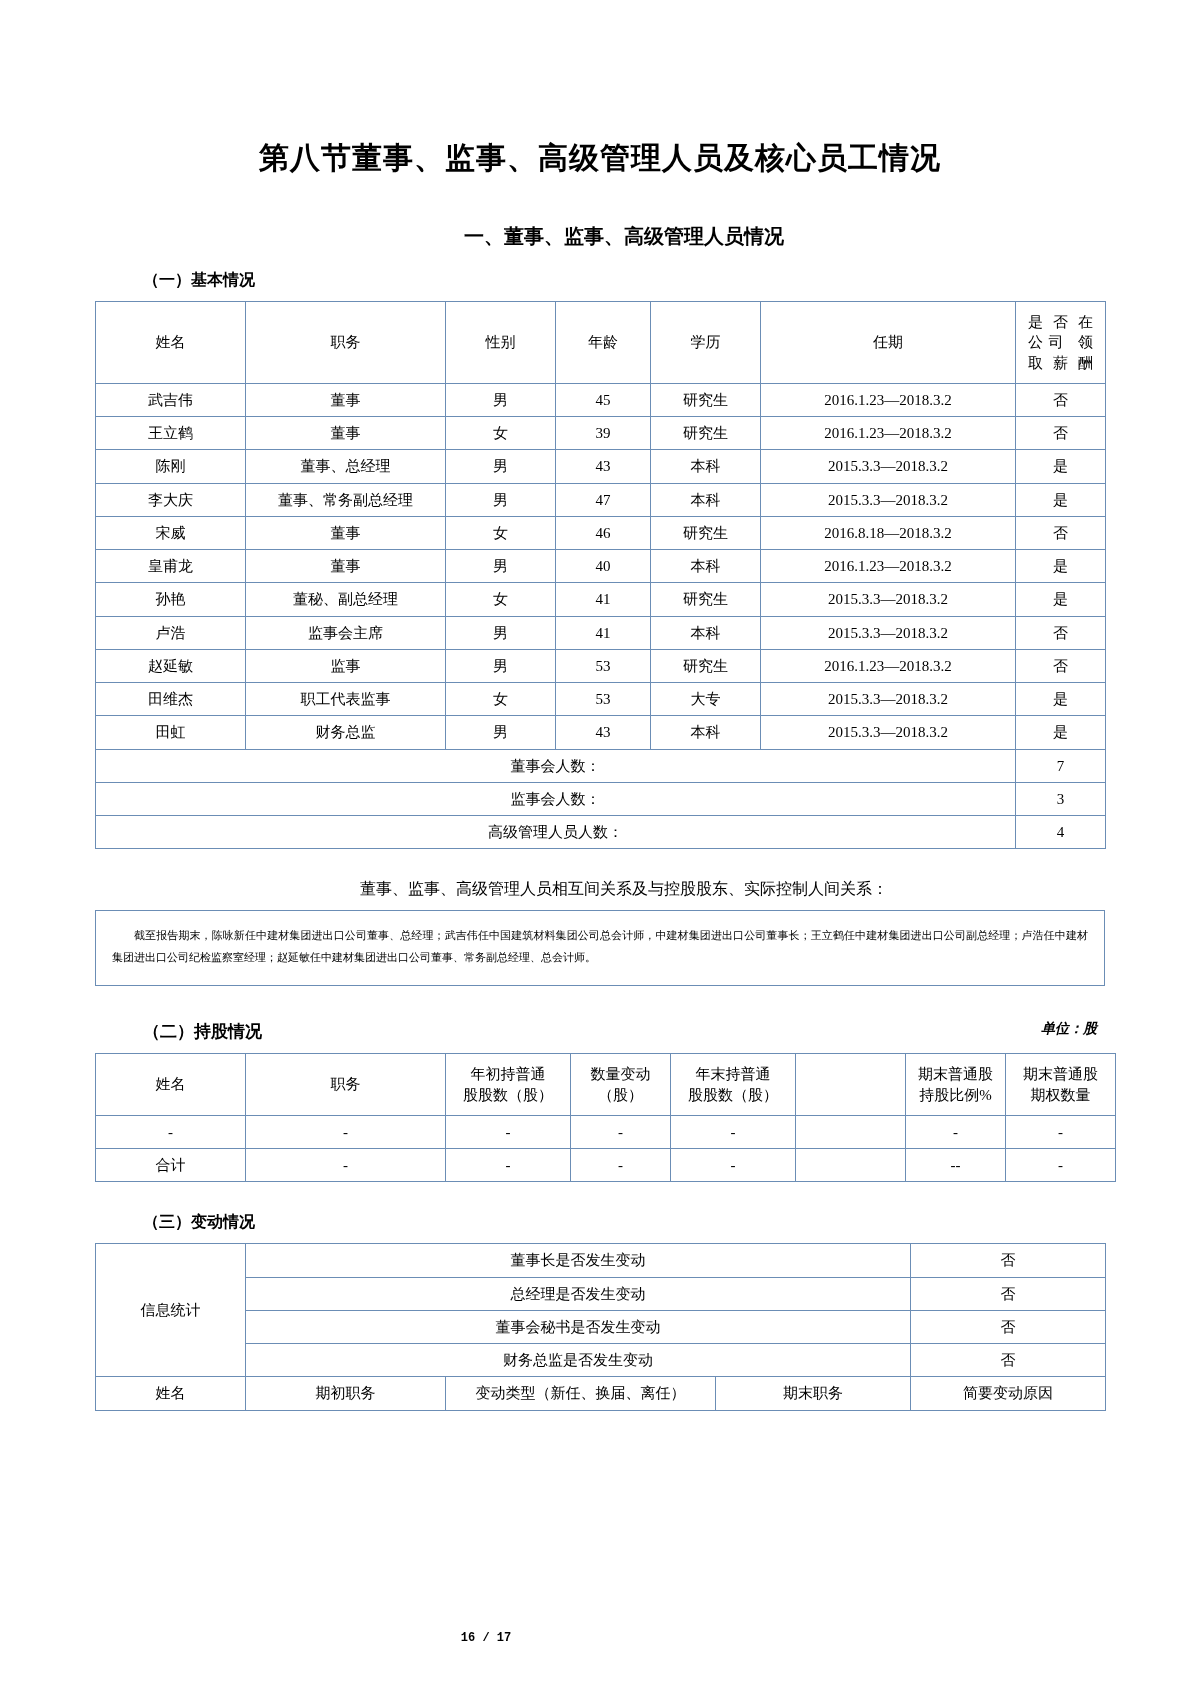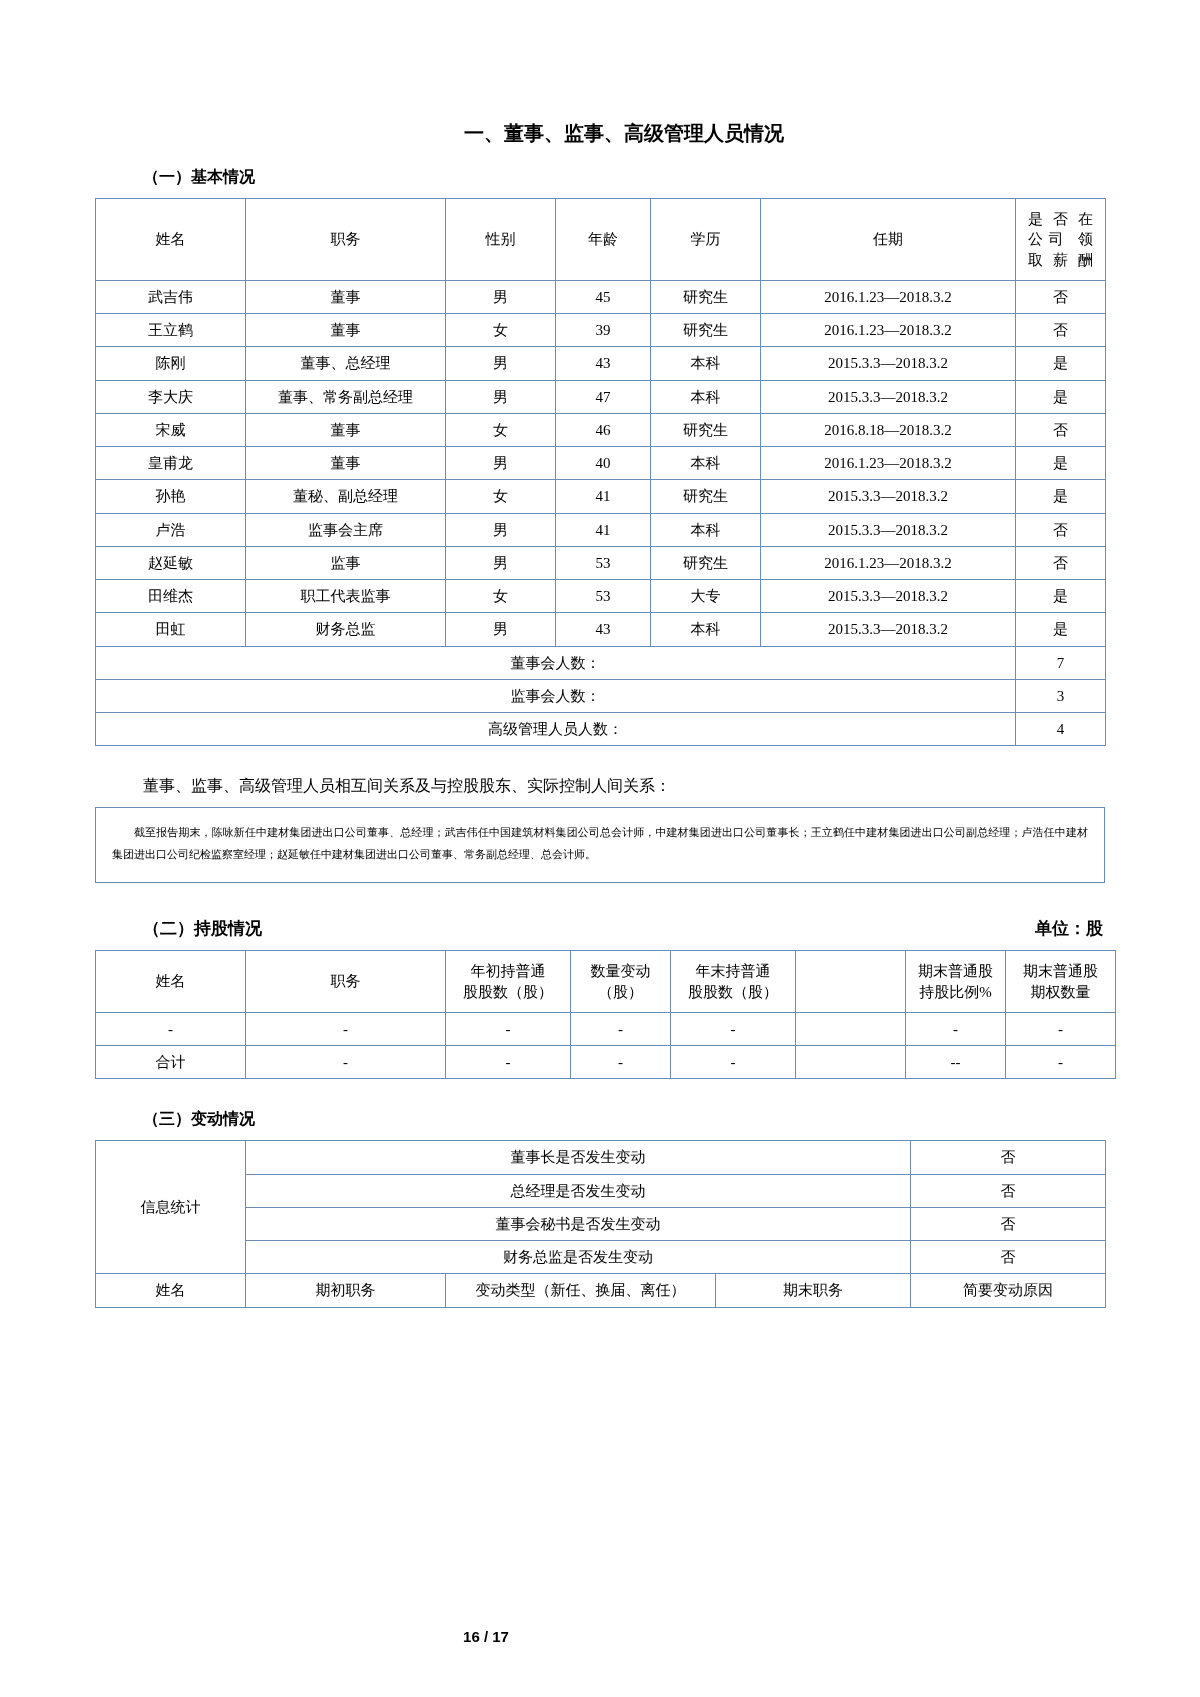--- a/index.html
+++ b/index.html
@@ -67,20 +67,21 @@
     padding-right: 8px;
   }
   .rowlabel-right {
     text-align: right;
     padding-right: 16px;
   }
   .note-line {
     font-family: "DejaVu Sans", "Liberation Sans", sans-serif;
     font-size: 16px;
     margin: 30px 0 10px 48px;
+    text-align: center;
   }
   .para-box {
     border: 1px solid #6b8db5;
     width: 1010px;
     box-sizing: border-box;
     padding: 14px 16px 16px 16px;
     font-size: 11px;
     line-height: 2;
     text-align: justify;
     font-family: "DejaVu Sans", "Liberation Sans", sans-serif;
@@ -96,44 +97,46 @@
     margin: 34px 0 10px 0;
   }
   .unit-row .left {
     font-family: "DejaVu Sans", "Liberation Sans", sans-serif;
     font-size: 17px;
     font-weight: bold;
     margin-left: 48px;
   }
   .unit-row .right {
     font-family: "DejaVu Sans", "Liberation Sans", sans-serif;
-    font-size: 17px;
-    font-weight: bold;
-    margin-right: 2px;
+    font-size: 14px;
+    font-weight: bold;
+    margin-right: 8px;
+    font-style: italic;
   }
   .spacer-30 { height: 30px; }
   .footer {
     position: absolute;
     bottom: 52px;
     left: 0;
     width: 972px;
     text-align: center;
-    font-family: Liberation Sans, sans-serif;
-    font-size: 15px;
+    font-family: Liberation Mono, monospace;
+    font-size: 12px;
     font-weight: bold;
   }
   .two-line {
     line-height: 1.3;
   }
 </style>
 </head>
 <body>
 
 <div class="page">
 
+  <h1 class="doc-title">第八节董事、监事、高级管理人员及核心员工情况</h1>
 
   <h2 class="section-title">一、董事、监事、高级管理人员情况</h2>
 
   <h3 class="sub-title">（一）基本情况</h3>
 
   <table class="doc-table">
     <colgroup>
       <col style="width:150px">
       <col style="width:200px">
       <col style="width:110px">

